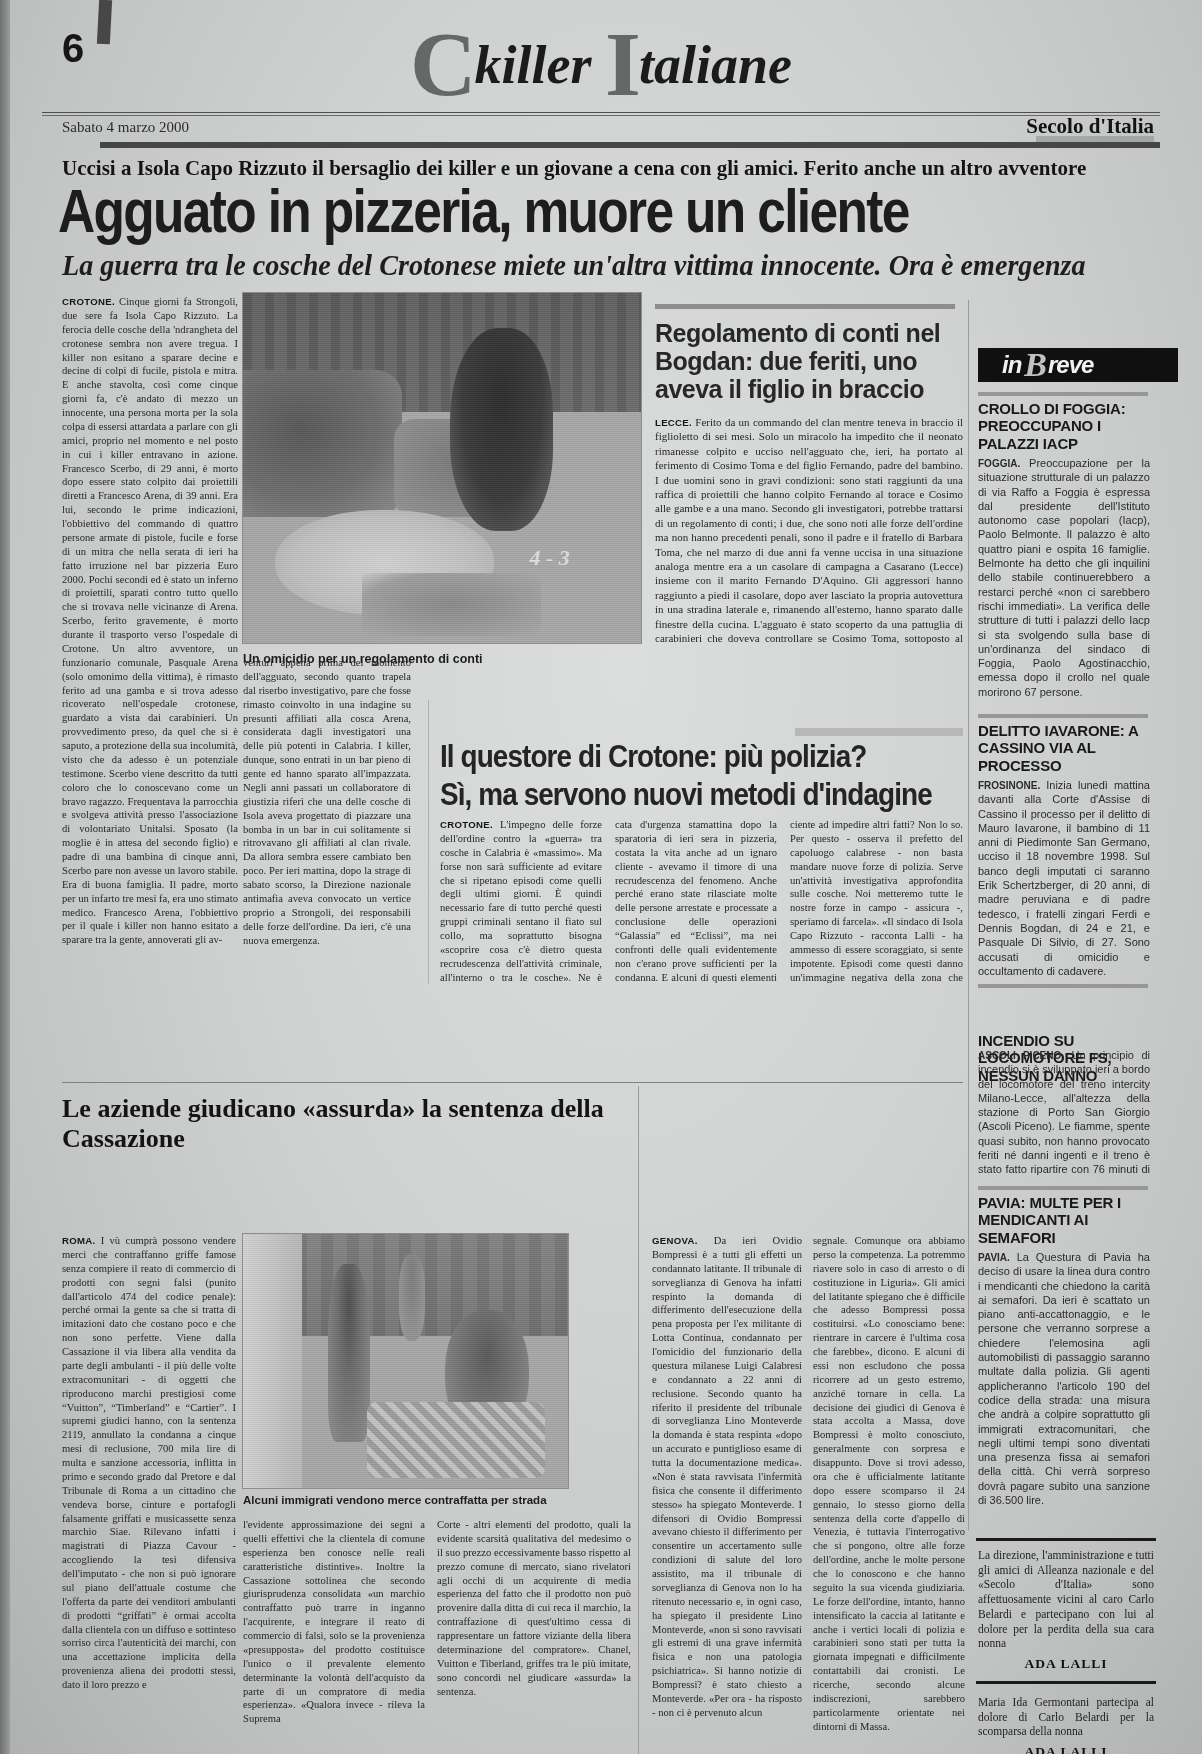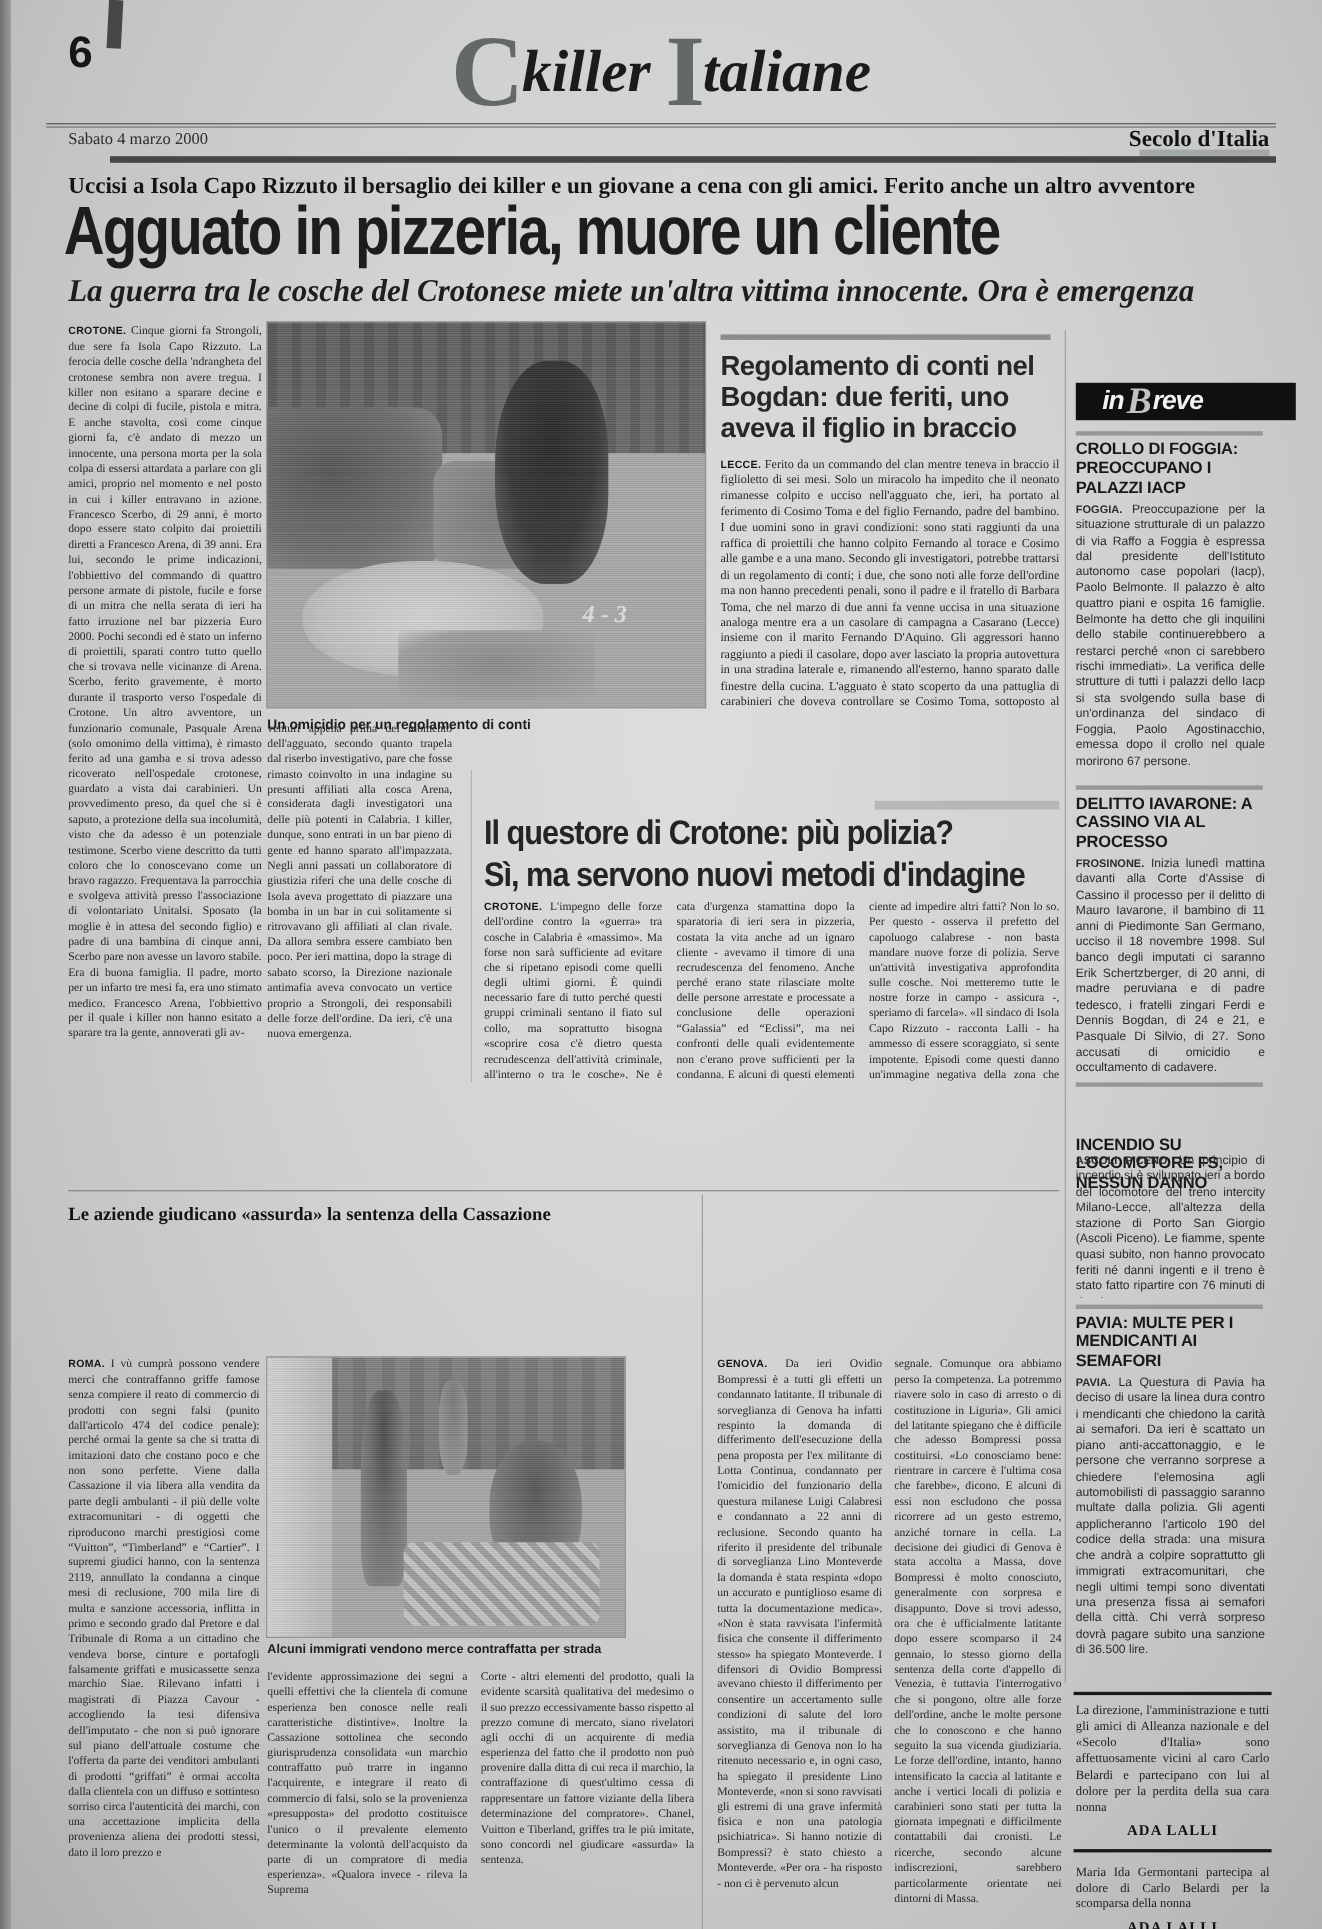--- a/index.html
+++ b/index.html
@@ -167,21 +167,21 @@
     <div class="obit" style="border-top:none;">
       <div class="obit-body">Maria Ida Germontani partecipa al dolore di Carlo Belardi per la scomparsa della nonna</div>
       <div class="obit-name">ADA LALLI</div>
     </div>
 
   </div>
 
   <div class="abs rule" style="left:62px;top:1082px;width:901px;height:1px;background:#808080;"></div>
   <div class="abs vrule" style="left:638px;top:1086px;height:668px;"></div>
 
-  <div class="abs kicker" style="left:62px;top:1094px;width:570px;font-size:17px;">Le aziende giudicano «assurda» la sentenza della Cassazione</div>
+  <div class="abs kicker" style="left:62px;top:1094px;width:570px;font-size:26px;">Le aziende giudicano «assurda» la sentenza della Cassazione</div>
   <div class="abs serif-body" style="left:62px;top:1234px;width:174px;height:514px;">
     <p><b class="dl">Roma.</b> <span>I vù cumprà possono vendere merci che contraffanno griffe famose senza compiere il reato di commercio di prodotti con segni falsi (punito dall'articolo 474 del codice penale): perché ormai la gente sa che si tratta di imitazioni dato che costano poco e che non sono perfette. Viene dalla Cassazione il via libera alla vendita da parte degli ambulanti - il più delle volte extracomunitari - di oggetti che riproducono marchi prestigiosi come “Vuitton”, “Timberland” e “Cartier”. I supremi giudici hanno, con la sentenza 2119, annullato la condanna a cinque mesi di reclusione, 700 mila lire di multa e sanzione accessoria, inflitta in primo e secondo grado dal Pretore e dal Tribunale di Roma a un cittadino che vendeva borse, cinture e portafogli falsamente griffati e musicassette senza marchio Siae. Rilevano infatti i magistrati di Piazza Cavour - accogliendo la tesi difensiva dell'imputato - che non si può ignorare sul piano dell'attuale costume che l'offerta da parte dei venditori ambulanti di prodotti “griffati” è ormai accolta dalla clientela con un diffuso e sottinteso sorriso circa l'autenticità dei marchi, con una accettazione implicita della provenienza aliena dei prodotti stessi, dato il loro prezzo e</span></p>
   </div>
 
   <div class="photo" style="left:243px;top:1234px;width:325px;height:254px;">
     <div class="ph-shape" style="left:0;top:0;width:100%;height:40%;background:repeating-linear-gradient(90deg,#a6a6a6 0 12px,#b6b6b6 12px 26px),linear-gradient(180deg,#b9b9b9,#a9a9a9);background-blend-mode:multiply;"></div>
     <div class="ph-shape" style="left:-4%;top:0;width:22%;height:100%;background:linear-gradient(90deg,#d8d8d8,#b8b8b8);"></div>
     <div class="ph-shape" style="left:26%;top:12%;width:13%;height:70%;background:radial-gradient(ellipse at 50% 22%,#4f4f4f 0%,#6f6f6f 40%,#8f8f8f 100%);border-radius:40% 40% 20% 20%;"></div>
     <div class="ph-shape" style="left:62%;top:30%;width:26%;height:50%;background:radial-gradient(ellipse at 50% 35%,#5a5a5a 0%,#7a7a7a 60%,#969696 100%);border-radius:46%;"></div>
     <div class="ph-shape" style="left:38%;top:66%;width:55%;height:30%;background:repeating-linear-gradient(45deg,#9d9d9d 0 6px,#c3c3c3 6px 12px);border-radius:10px;"></div>

